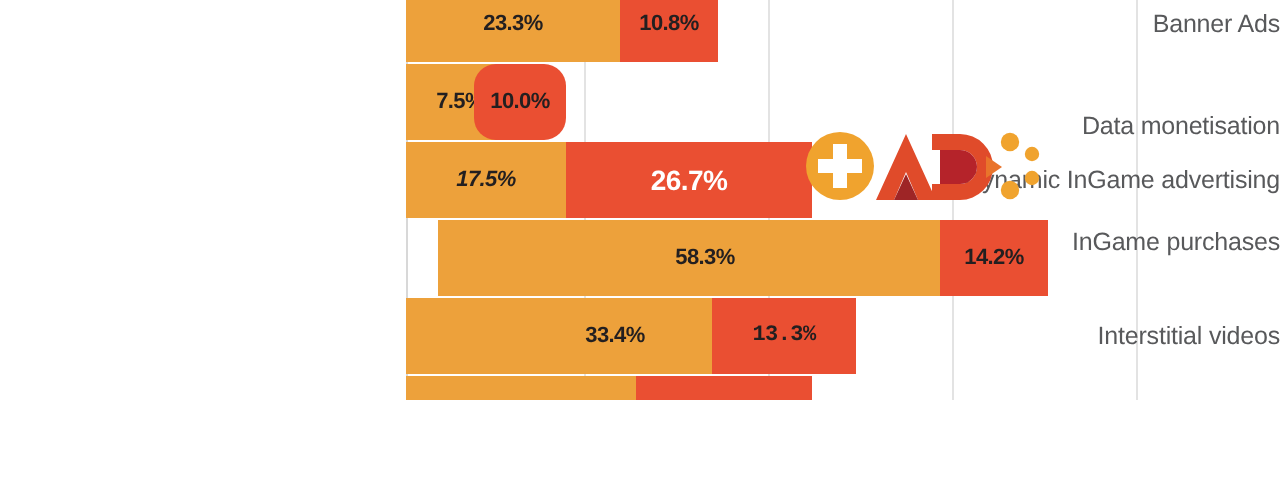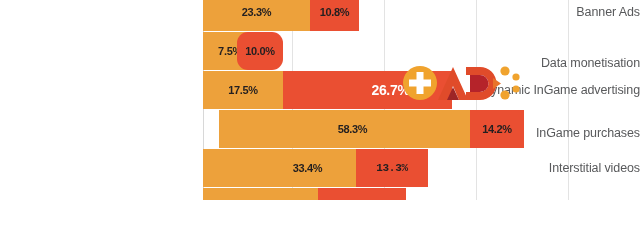--- a/index.html
+++ b/index.html
@@ -66,31 +66,31 @@
       </div>
       <div class="seg seg-b" style="left:34px;width:46px;border-radius:11px;">
         <span class="seg-val">10.0%</span>
       </div>
     </div>
   </div>
 
   <div class="row" style="top:71px;height:38px;">
     <div class="cat-label" style="top:13px;">Dynamic InGame advertising</div>
     <div class="bars">
-      <div class="seg seg-a" style="left:0px;width:80px;">
+      <div class="seg seg-a" style="left:0px;width:80px;font-style:italic;">
         <span class="seg-val">17.5%</span>
       </div>
-      <div class="seg seg-b" style="left:80px;width:123px;padding-left:46px;">
+      <div class="seg seg-b" style="left:80px;width:123px;">
         <span class="seg-val light">26.7%</span>
       </div>
     </div>
   </div>
 
   <div class="row" style="top:110px;height:38px;">
-    <div class="cat-label" style="top:17px;">InGame purchases</div>
+    <div class="cat-label" style="top:5px;">InGame purchases</div>
     <div class="bars">
       <div class="seg seg-a" style="left:16px;width:267px;">
         <span class="seg-val">58.3%</span>
       </div>
       <div class="seg seg-b" style="left:267px;width:54px;">
         <span class="seg-val">14.2%</span>
       </div>
     </div>
   </div>
 

